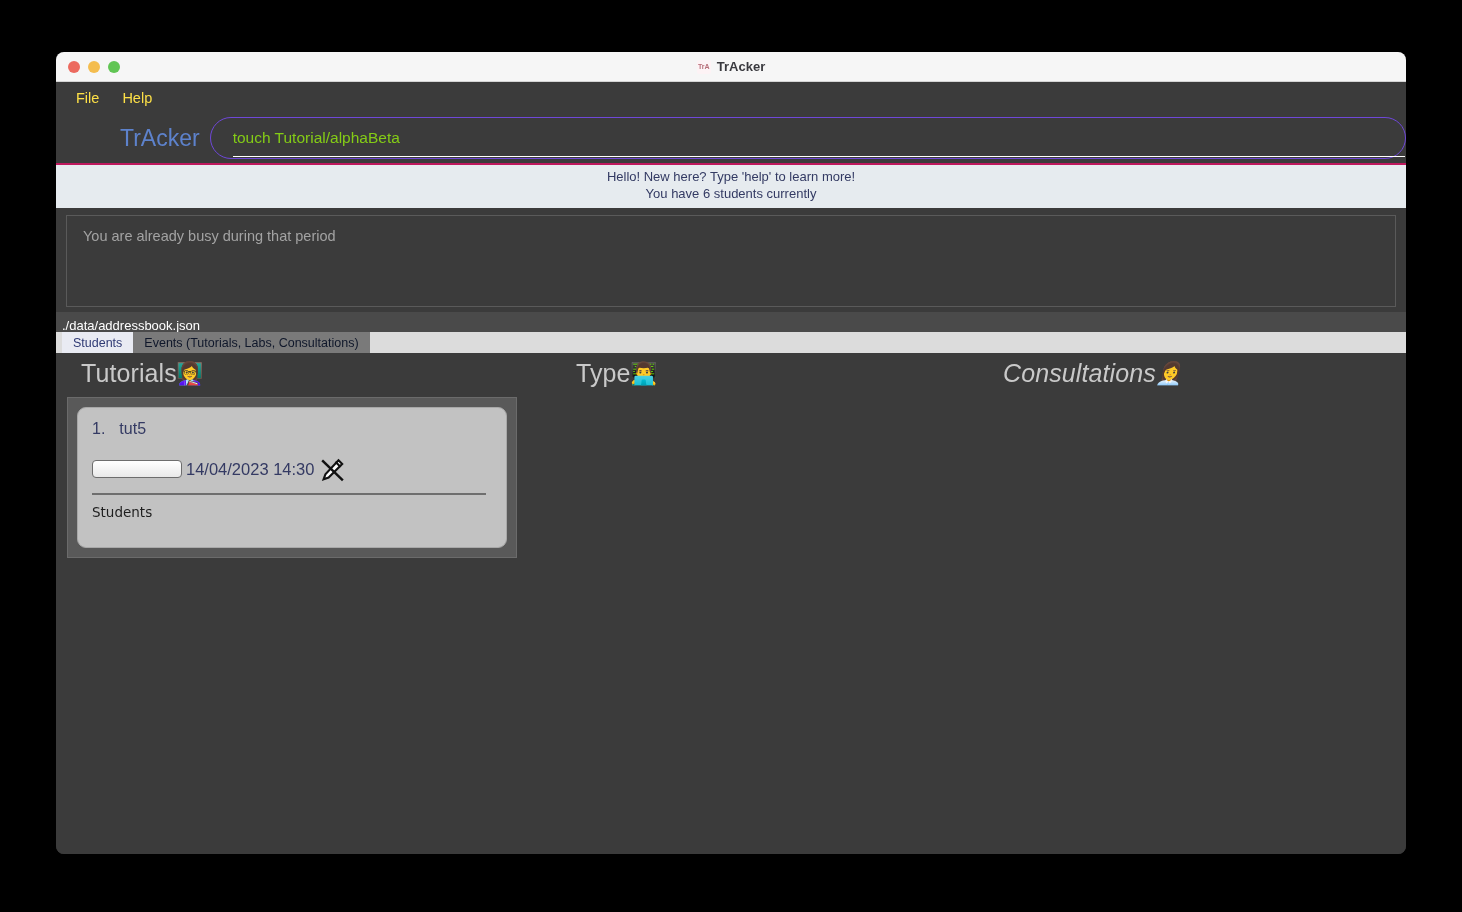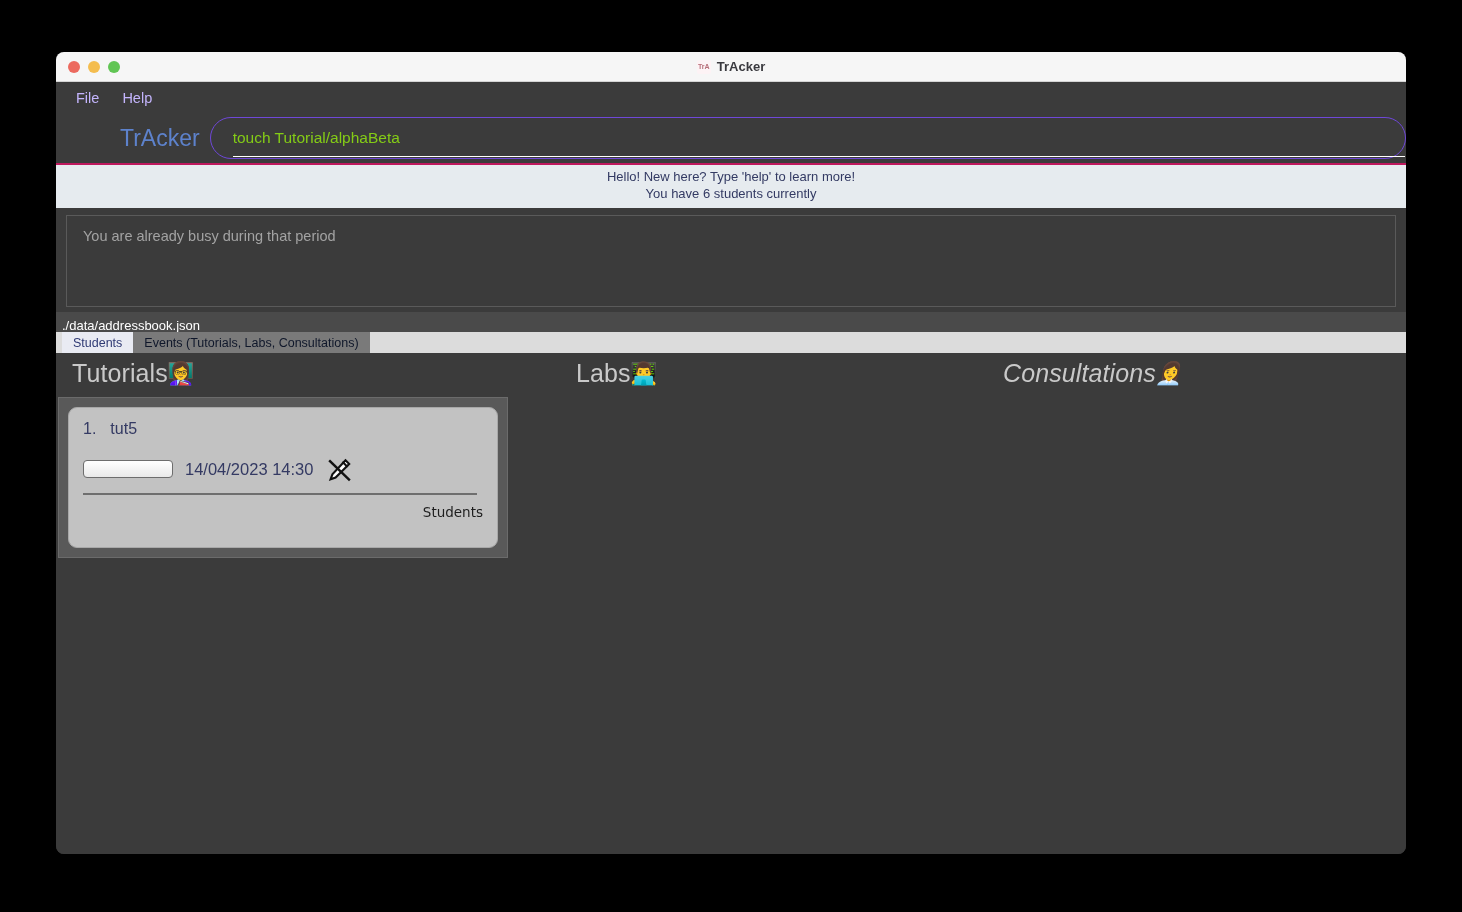--- a/index.html
+++ b/index.html
@@ -82,21 +82,21 @@
   
   #menubar {
     height: 31px;
     background: #3b3b3b;
     display: flex;
     align-items: center;
     padding-left: 20px;
     gap: 23px;
   }
   .menu-item {
-    color: #c4b5fd;
+    color: #fde047;
     font-size: 14.5px;
     cursor: default;
   }
 
   
   #commandbar {
     height: 50px;
     background: #3b3b3b;
     display: flex;
     align-items: center;
@@ -206,21 +206,21 @@
   #content {
     position: relative;
     background: #3b3b3b;
     height: 551px;
   }
   .column {
     position: absolute;
     top: 0;
     height: 100%;
   }
-  #col-tutorials     { left: 0px;   width: 460px; text-align: right; }
+  #col-tutorials     { left: 9px;   width: 460px; }
   #col-labs          { left: 460px; width: 455px; }
   #col-consultations { left: 892px; width: 435px; font-style: italic; }
 
   .section-header {
     display: flex;
     align-items: center;
     justify-content: center;
     font-size: 25px;
     color: #c9c9c9;
     height: 40px;
@@ -263,21 +263,21 @@
     color: #343a63;
     font-size: 16px;
     margin-bottom: 17px;
   }
   .card-index { color: #343a63; }
   .card-name  { color: #343a63; }
 
   .card-meta-row {
     display: flex;
     align-items: center;
-    gap: 12px;
+    gap: 4px;
     margin-bottom: 10px;
   }
   .meta-field {
     width: 90px;
     height: 18px;
     border: 1px solid #6d6d6d;
     border-radius: 4px;
     background: linear-gradient(#ffffff, #e9e9e9);
   }
   .card-datetime {
@@ -385,21 +385,21 @@
             </span>
           </div>
           <div class="card-divider"></div>
           <div class="card-subhead">Students</div>
         </div>
       </div>
     </div>
 
     <div class="column" id="col-labs">
       <div class="section-header">
-        <span>Labs</span>
+        <span>Type</span>
         <span class="header-emoji">👨‍💻</span>
       </div>
 
     </div>
 
     <div class="column" id="col-consultations">
       <div class="section-header">
         <span>Consultations</span>
         <span class="header-emoji">👩‍💼</span>
       </div>

